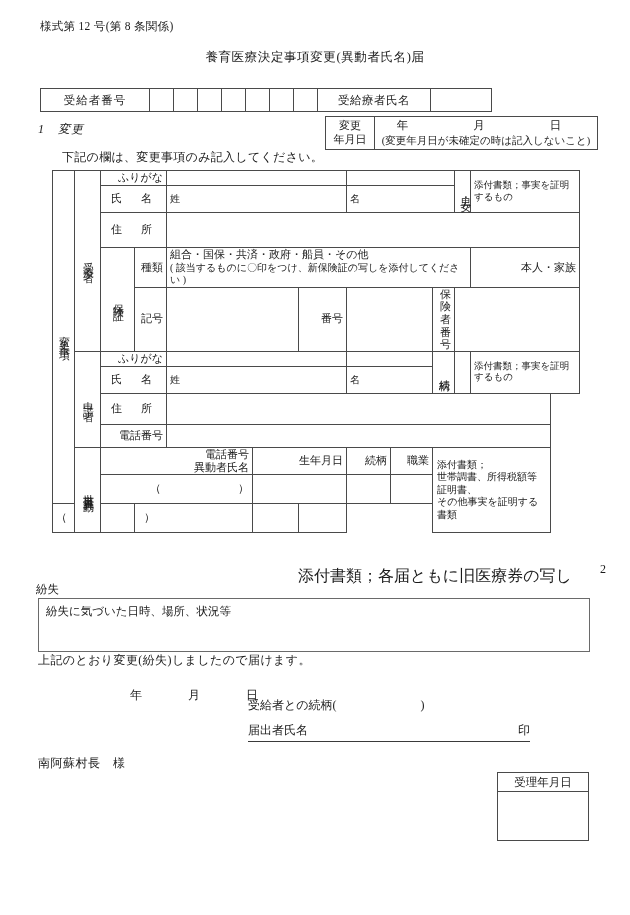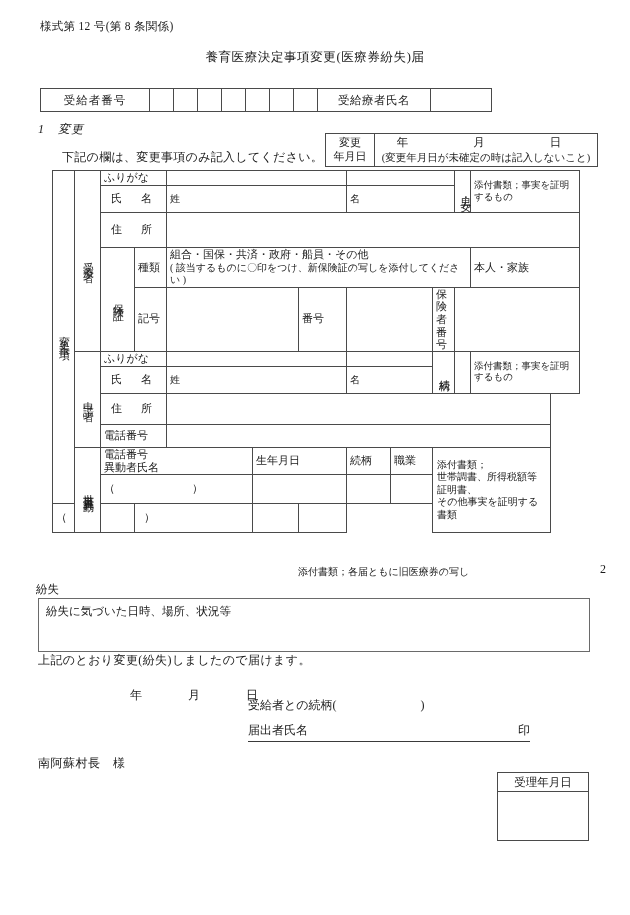--- a/index.html
+++ b/index.html
@@ -37,21 +37,21 @@
   }
   .recno-lbl  { width: 108px; letter-spacing: 1px; }
   .recno-cell { width: 23px; }
   .recname-lbl{ width: 112px; letter-spacing: .5px; }
   .recname-val{ width: 60px; }
 
   .sec1 { left: 38px; top: 122px; font-size: 12px; letter-spacing: 1px; font-style: italic; }
   .instr{ left: 62px; top: 150px; font-size: 12px; letter-spacing: .3px; }
 
   
-  .chg-tbl { position: absolute; left: 325px; top: 133px; border-collapse: collapse; }
+  .chg-tbl { position: absolute; left: 325px; top: 116px; border-collapse: collapse; }
   .chg-tbl td { border: 1px solid #4a4a4a; vertical-align: middle; padding: 0 2px; font-size: 11px; }
   .chg-lbl { width: 44px; height: 32px; text-align: center; line-height: 1.25; }
   .chg-val { width: 218px; text-align: center; line-height: 1.35; }
   .chg-val .ymd { letter-spacing: 14px; font-size: 11.5px; display: block; }
   .chg-val .note{ font-size: 10.5px; display: block; }
 
   
   .main-tbl {
     position: absolute; left: 52px; top: 170px;
     border-collapse: collapse;
@@ -68,28 +68,28 @@
   .vlabel {
     writing-mode: vertical-rl;
     text-orientation: upright;
     letter-spacing: 5px;
     text-align: center;
     white-space: nowrap;
     margin: 0 auto;
     font-size: 11px;
   }
   .vcell { text-align: center; padding: 0; }
-  .ctr { text-align: left; }
+  .ctr { text-align: right; }
   .lbl-sp { letter-spacing: 4px; text-align: center; }
   .small { font-size: 10px; }
   .wrap { white-space: normal; line-height: 1.3; }
   .pad-l { padding-left: 5px; }
 
   
-  .attach-note { left: 298px; top: 566px; font-size: 10px; }
+  .attach-note { left: 298px; top: 566px; font-size: 16px; }
   .pageno { left: 600px; top: 562px; font-size: 12px; }
 
   
   .loss-hd { left: 36px; top: 583px; font-size: 11.5px; }
   .loss-box {
     position: absolute; left: 38px; top: 598px;
     width: 552px; height: 54px;
     border: 1px solid #6a6a6a;
     box-sizing: border-box;
   }
@@ -114,21 +114,21 @@
   
   .rcpt-tbl { position: absolute; left: 497px; top: 772px; border-collapse: collapse; }
   .rcpt-tbl td { border: 1px solid #4a4a4a; font-size: 11.5px; text-align: center; padding: 0; }
   .rcpt-hd  { width: 90px; height: 18px; }
   .rcpt-bd  { height: 48px; }
 </style>
 </head>
 <body>
 
 <div class="t form-no">様式第 12 号(第 8 条関係)</div>
-<div class="t doc-title">養育医療決定事項変更(医療券紛失)届</div>
+<div class="t doc-title">養育医療決定事項変更(異動者氏名)届</div>
 
 <table class="recno-tbl">
   <tbody>
       <tr>
     <td class="recno-lbl">受給者番号</td>
     <td class="recno-cell"></td>
     <td class="recno-cell"></td>
     <td class="recno-cell"></td>
     <td class="recno-cell"></td>
     <td class="recno-cell"></td>

